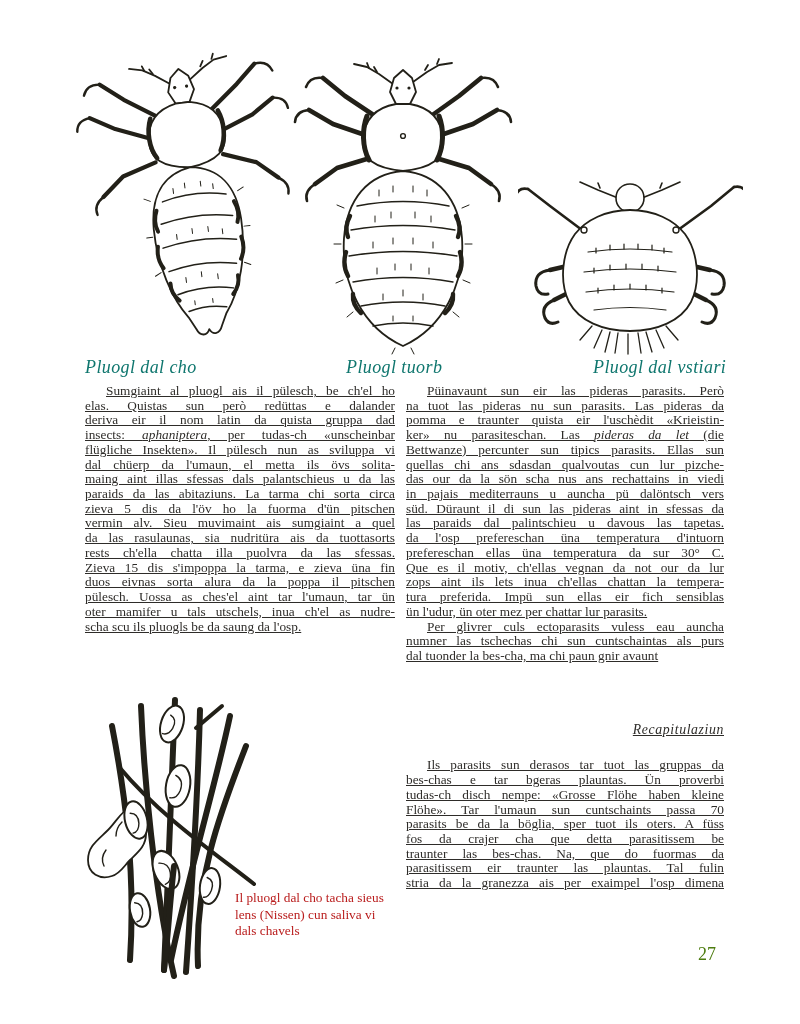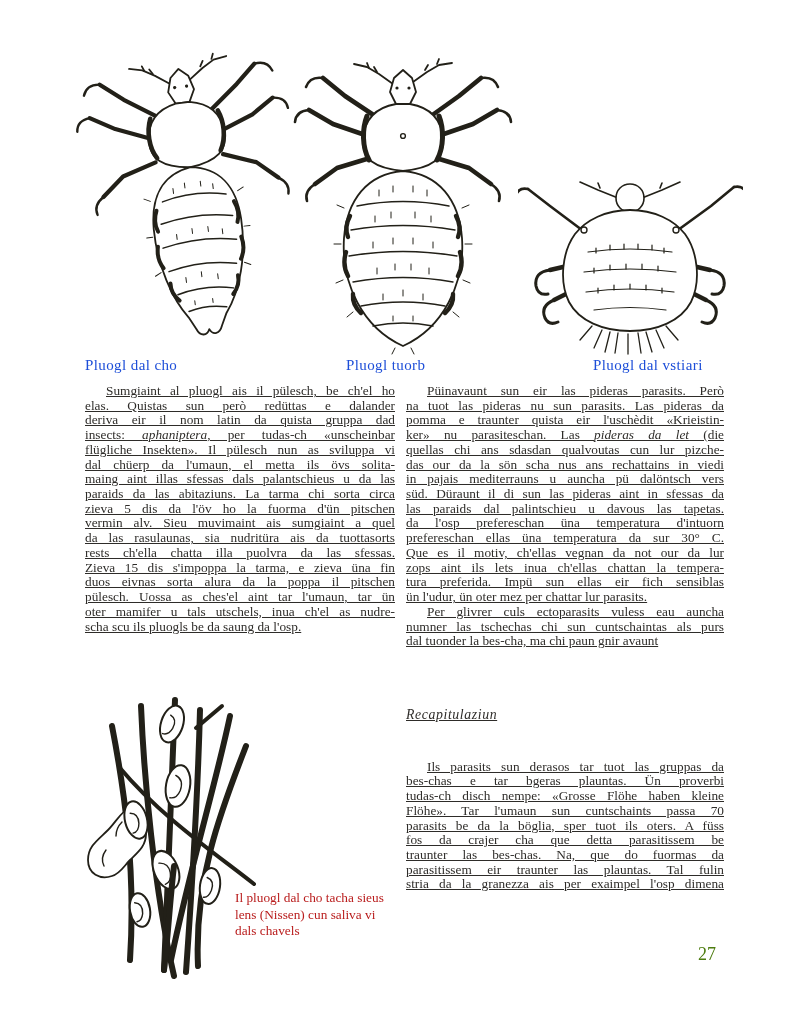--- a/index.html
+++ b/index.html
@@ -7,35 +7,35 @@
     position:relative;width:800px;height:1024px;background:#ffffff;overflow:hidden;
     font-family:"Liberation Serif","DejaVu Serif",serif;color:#2e2c29;
   }
   
   .fig{position:absolute;}
   .fig svg{display:block;}
   .ink{stroke:#222018;fill:none;stroke-linecap:round;stroke-linejoin:round;}
   .body-fill{fill:#ffffff;stroke:#222018;stroke-linejoin:round;}
   
   .fig-caption{
-    position:absolute;top:357px;font-size:15px;letter-spacing:0.4px;
-    white-space:nowrap;color:#1d4ed8;
+    position:absolute;top:357px;font-size:18px;letter-spacing:0.4px;
+    white-space:nowrap;color:#0f766e;font-style:italic;
   }
   
   .col{position:absolute;top:384px;font-size:13.3px;line-height:14.72px;text-decoration:underline;}
   .col-left{left:85px;width:310px;}
   .col-right{left:406px;width:318px;}
   .line{text-align:justify;text-align-last:justify;white-space:normal;}
   .para .line:first-child{text-indent:21px;}
   .para .line:last-child{text-align-last:left;}
   .para.jlast .line:last-child{text-align-last:justify;}
   .it{font-style:italic;}
   .col-heading{
-    text-align:left;font-style:italic;font-size:13.8px;letter-spacing:0.6px;
-    margin-top:59px;margin-bottom:37px;
+    text-align:right;font-style:italic;font-size:13.8px;letter-spacing:0.6px;
+    margin-top:59px;margin-bottom:21px;
   }
   
   .nits-caption{
     position:absolute;left:235px;top:890px;width:170px;
     font-size:13.3px;line-height:16.6px;color:#b91c1c;
   }
   
   .page-number{position:absolute;left:698px;top:944px;font-size:18px;color:#4d7c0f;}
 </style>
 </head>
@@ -243,20 +243,21 @@
         <div class="line"><span>oter mamifer u tals utschels, inua ch'el as nudre-</span></div>
         <div class="line"><span>scha scu ils pluogls be da saung da l'osp.</span></div>
       </div>
     </div>
   <div class="col col-right">
       <div class="para">
         <div class="line"><span>Püinavaunt sun eir las pideras parasits. Però</span></div>
         <div class="line"><span>na tuot las pideras nu sun parasits. Las pideras da</span></div>
         <div class="line"><span>pomma e traunter quista eir l'uschèdit «Krieistin-</span></div>
         <div class="line"><span>ker» nu parasiteschan. Las </span><span class="it">pideras da let</span><span> (die</span></div>
+        <div class="line"><span>Bettwanze) percunter sun tipics parasits. Ellas sun</span></div>
         <div class="line"><span>quellas chi ans sdasdan qualvoutas cun lur pizche-</span></div>
         <div class="line"><span>das our da la sön scha nus ans rechattains in viedi</span></div>
         <div class="line"><span>in pajais mediterrauns u auncha pü dalöntsch vers</span></div>
         <div class="line"><span>süd. Düraunt il di sun las pideras aint in sfessas da</span></div>
         <div class="line"><span>las paraids dal palintschieu u davous las tapetas.</span></div>
         <div class="line"><span>da l'osp prefereschan üna temperatura d'intuorn</span></div>
         <div class="line"><span>prefereschan ellas üna temperatura da sur 30° C.</span></div>
         <div class="line"><span>Que es il motiv, ch'ellas vegnan da not our da lur</span></div>
         <div class="line"><span>zops aint ils lets inua ch'ellas chattan la tempera-</span></div>
         <div class="line"><span>tura preferida. Impü sun ellas eir fich sensiblas</span></div>

